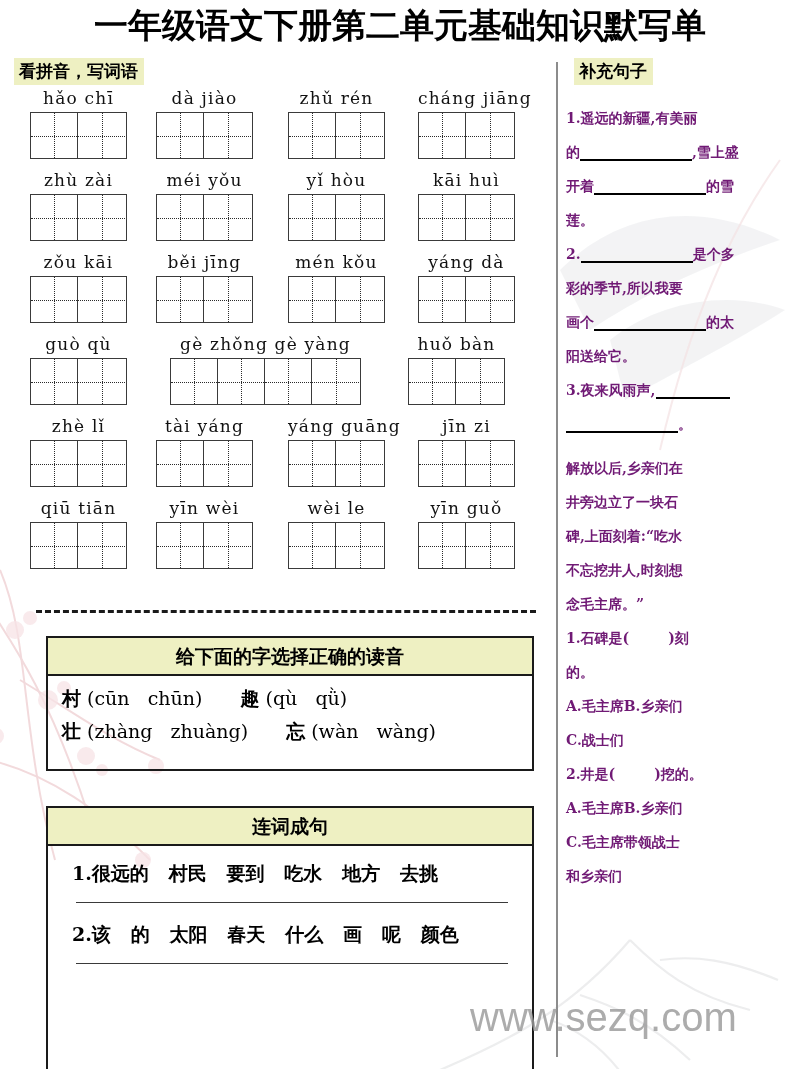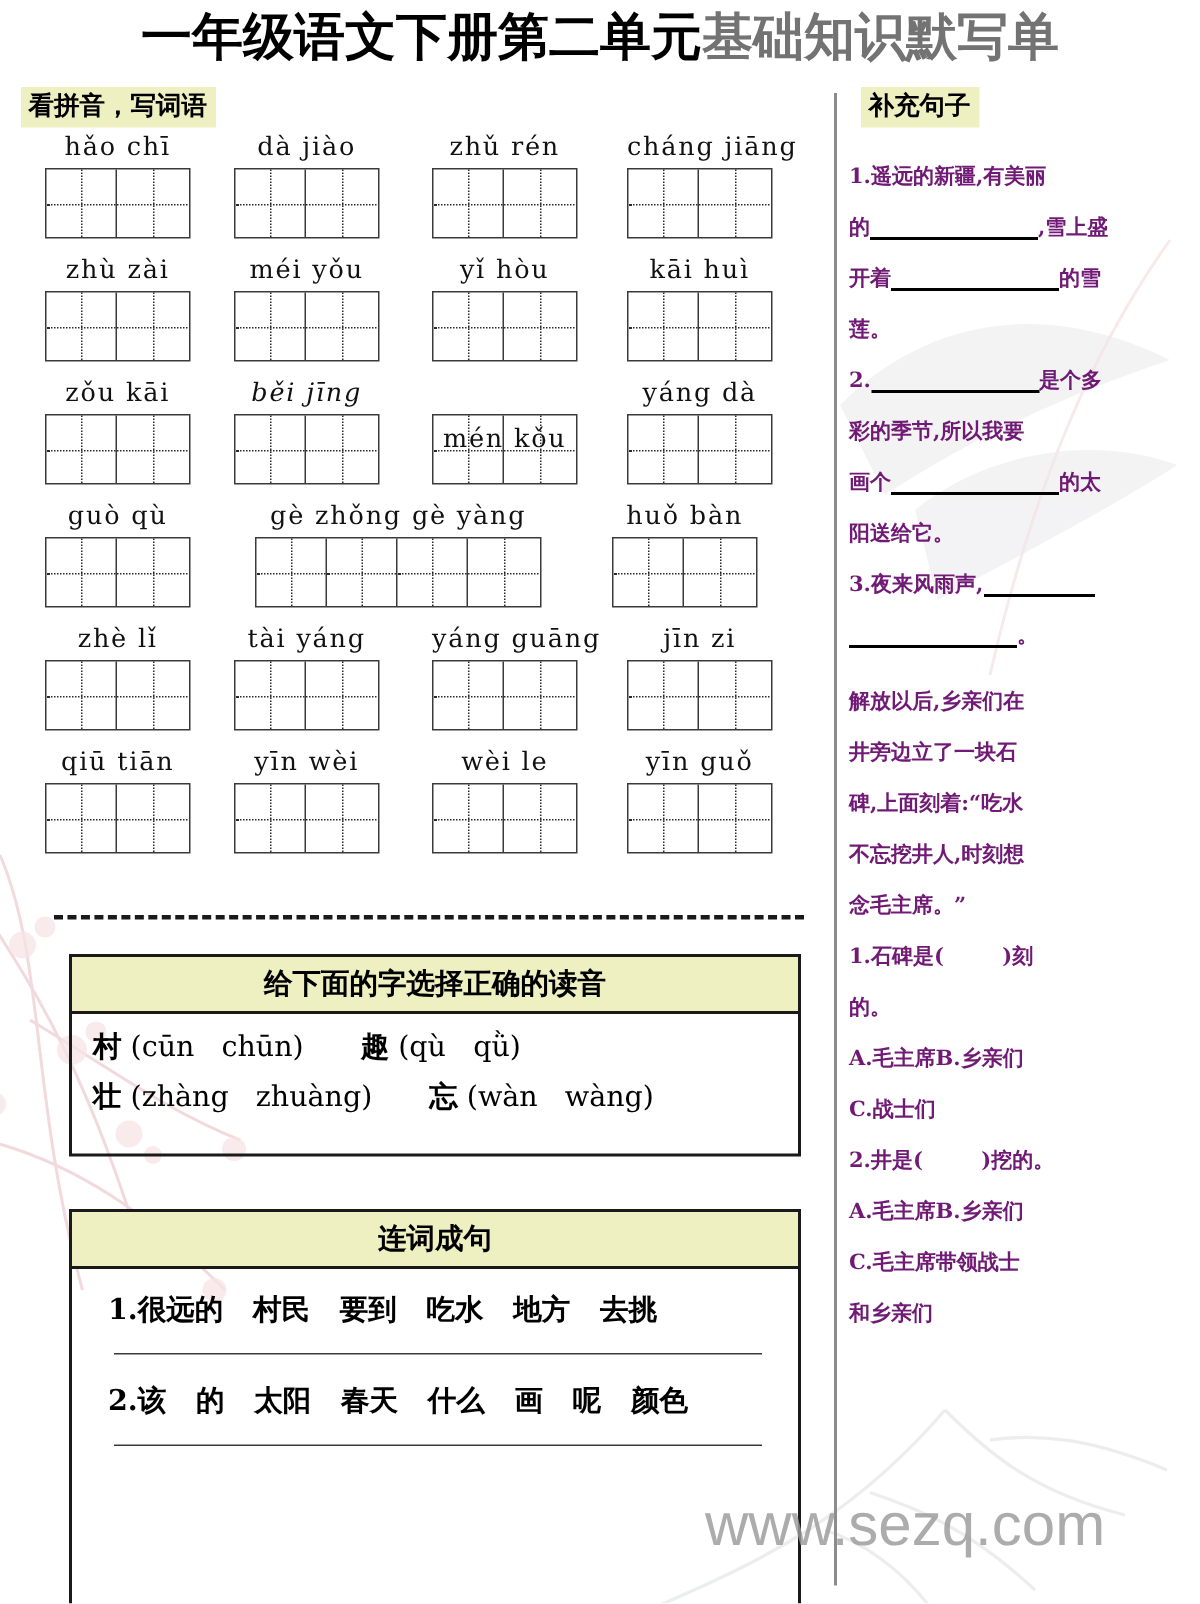--- a/index.html
+++ b/index.html
@@ -45,21 +45,21 @@
     text-align: center;
     font-size: 34px;
     line-height: 46px;
     font-weight: bold;
     letter-spacing: 0px;
     white-space: nowrap;
     font-family: "DejaVu Serif", "Liberation Serif", serif;
     z-index: 4;
   }
   .title .t-black { color: #000000; }
-  .title .t-red { color: #737373; }
+  .title .t-red { color: #000000; }
 
   
   .col-left {
     position: absolute;
     left: 8px; top: 58px;
     width: 545px; height: 1000px;
     z-index: 3;
   }
   .col-right {
     position: absolute;
@@ -319,22 +319,22 @@
             <div class="cell"></div>
             <div class="cell"></div>
           </div>
           <div class="tzg" style="left: 410px; width: 97px;">
             <div class="cell"></div>
             <div class="cell"></div>
           </div>
         </div>
         <div class="pin-row" style="position: absolute; left: 0px; top: 164px; width: 545px;">
           <span class="pin" style="left: 22px; width: 97px; text-align: center;">zǒu kāi</span>
-          <span class="pin" style="left: 148px; width: 97px; text-align: center; font-style: italic;">běi jīng</span>
-          <span class="pin" style="left: 280px; width: 97px; text-align: center; margin-top: 31px;">mén kǒu</span>
+          <span class="pin" style="left: 148px; width: 97px; text-align: center;">běi jīng</span>
+          <span class="pin" style="left: 280px; width: 97px; text-align: center;">mén kǒu</span>
           <span class="pin" style="left: 410px; width: 97px; text-align: center;">yáng dà</span>
         </div>
         <div class="grid-row" style="position: absolute; left: 0px; top: 190px; width: 545px;">
           <div class="tzg" style="left: 22px; width: 97px;">
             <div class="cell"></div>
             <div class="cell"></div>
           </div>
           <div class="tzg" style="left: 148px; width: 97px;">
             <div class="cell"></div>
             <div class="cell"></div>

